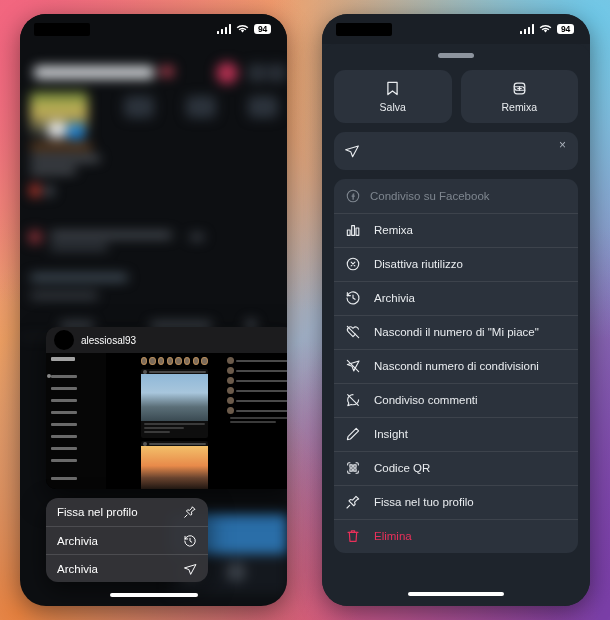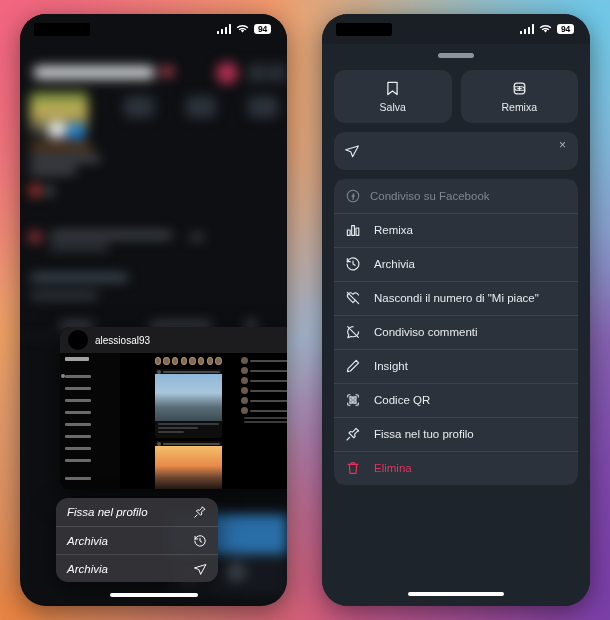--- a/index.html
+++ b/index.html
@@ -50,21 +50,21 @@
   
   .blurwrap { position:absolute; inset:30px 0 0 0; filter:blur(6px); }
   .bl { position:absolute; border-radius:4px; }
   .home-ind {
     position:absolute; bottom:9px; left:50%; transform:translateX(-50%);
     width:88px; height:4px; border-radius:3px; background:#fff; z-index:30;
   }
 
   
   #post-preview-card {
-    position:absolute; left:40px; top:313px; width:249px; height:162px;
+    position:absolute; left:26px; top:313px; width:249px; height:162px;
     border-radius:10px; overflow:hidden; background:#0a0a0a; z-index:12;
     box-shadow:0 10px 28px rgba(0,0,0,.6);
   }
   .pv-head {
     height:26px; background:#1c1c1e; display:flex; align-items:center;
     gap:7px; padding:0 8px;
   }
   .pv-av { width:20px; height:20px; border-radius:50%; background:#000; }
   .pv-user { color:#fff; font-size:10px; }
   .pv-body { position:absolute; inset:26px 0 0 0; background:#000; }
@@ -86,24 +86,23 @@
   .ig-img1 { height:47px; background:linear-gradient(#8fb8d8 0%,#a8c6dc 40%,#5b6f78 70%,#3a4a52 100%); }
   .ig-img2 { height:44px; background:linear-gradient(#f3c06a 0%,#e88a4a 45%,#6b4530 72%,#1c1410 100%); }
   .ig-meta { height:2px; background:#3a3a3a; margin:2px 3px; border-radius:1px; }
   .ig-right { position:absolute; right:3px; top:4px; width:26%; }
   .ig-sug { display:flex; align-items:center; gap:2px; margin-bottom:3px; }
   .ig-sug span { width:7px; height:7px; border-radius:50%; background:#6b5a4a; }
   .ig-sug em { flex:1; height:2px; background:#4a4a4a; border-radius:1px; }
 
   
   #left-context-menu {
-    position:absolute; left:36px; top:484px; width:162px;
+    position:absolute; left:26px; top:484px; width:162px;
     background:rgba(52,52,56,.97); border-radius:12px; overflow:hidden; z-index:20;
     box-shadow:0 8px 24px rgba(0,0,0,.55);
-    font-style:italic;
   }
   .lm-row {
     height:28px; display:flex; align-items:center; justify-content:space-between;
     padding:0 11px; color:#fff; font-size:11.5px;
   }
   .lm-row + .lm-row { border-top:.5px solid rgba(255,255,255,.13); }
   .lm-row svg { width:14px; height:14px; }
 
   
   .sheet { position:absolute; inset:30px 0 0 0; background:#1e242c;
@@ -374,39 +373,53 @@
 
         <div class="menurow">
           <svg viewBox="0 0 24 24" fill="none" stroke="#e9ecef" stroke-width="1.7" stroke-linejoin="round">
             <rect x="3.5" y="12" width="4.2" height="8"></rect>
             <rect x="10" y="5.5" width="4.2" height="14.5"></rect>
             <rect x="16.5" y="9" width="4.2" height="11"></rect>
           </svg>
           <span>Remixa</span>
         </div>
 
+        <div class="menurow">
+          <svg viewBox="0 0 24 24" fill="none" stroke="#e9ecef" stroke-width="1.7" stroke-linecap="round">
+            <circle cx="12" cy="12" r="8.6"></circle>
+              <path d="M9.2 9.2l5.6 5.6M14.8 9.2l-5.6 5.6"></path>
+          </svg>
+          <span>Disattiva riutilizzo</span>
+        </div>
 
         <div class="menurow">
           <svg viewBox="0 0 24 24" fill="none" stroke="#e9ecef" stroke-width="1.7" stroke-linecap="round" stroke-linejoin="round">
             <path d="M3.5 8.5V4"></path>
               <path d="M3.5 8.5H8"></path>
             <path d="M3.6 8.6A9 9 0 1 1 3 12"></path>
               <path d="M12 7.5V12l3 2"></path>
           </svg>
           <span>Archivia</span>
         </div>
 
         <div class="menurow">
           <svg viewBox="0 0 24 24" fill="none" stroke="#e9ecef" stroke-width="1.7" stroke-linecap="round" stroke-linejoin="round">
             <path d="M20.2 7.8a4.4 4.4 0 0 0-7.5-2.1l-.7.7-.7-.7a4.4 4.4 0 0 0-6.3 6.2l7 7 3.6-3.6"></path>
             <path d="M3.5 3.5 20.5 20.5"></path>
           </svg>
           <span>Nascondi il numero di "Mi piace"</span>
         </div>
 
+        <div class="menurow">
+          <svg viewBox="0 0 24 24" fill="none" stroke="#e9ecef" stroke-width="1.7" stroke-linecap="round" stroke-linejoin="round">
+            <path d="M21 4.5 3.6 9.8l6.9 2.6 2.6 6.9z"></path>
+              <path d="M3.5 3.5 20.5 20.5"></path>
+          </svg>
+          <span>Nascondi numero di condivisioni</span>
+        </div>
 
         <div class="menurow">
           <svg viewBox="0 0 24 24" fill="none" stroke="#e9ecef" stroke-width="1.7" stroke-linecap="round" stroke-linejoin="round">
             <path d="M20.4 11.6c0 4.2-3.8 7.6-8.4 7.6a9.6 9.6 0 0 1-2.6-.4l-5.2 1.6 1.5-3.9a7.2 7.2 0 0 1-1.7-4.9c0-4.2 3.8-7.6 8-7.6"></path>
             <path d="M4 4 20 20"></path>
           </svg>
           <span>Condiviso commenti</span>
         </div>
 
         <div class="menurow">

